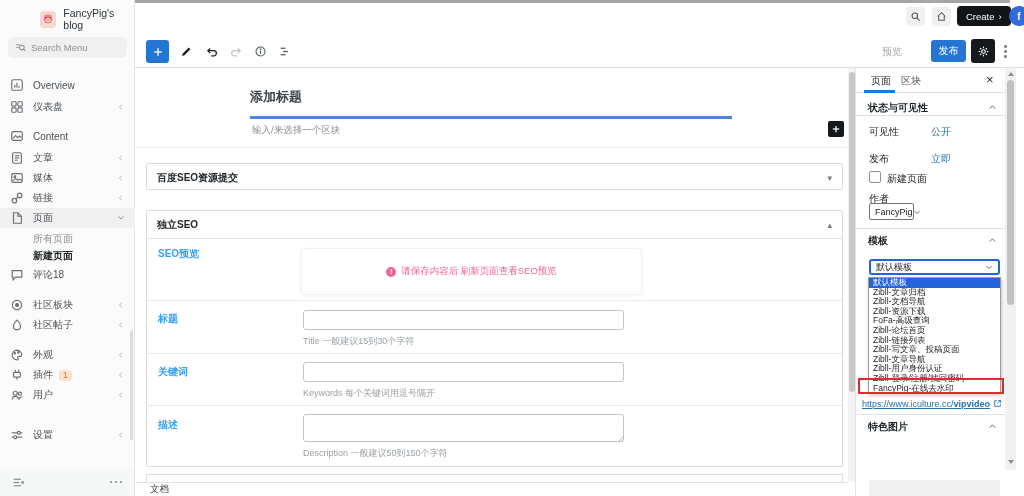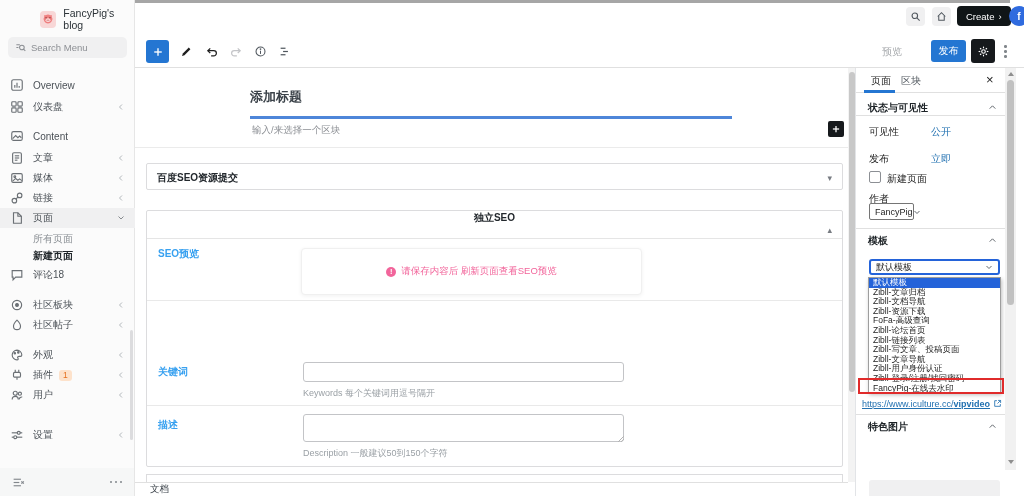--- a/index.html
+++ b/index.html
@@ -62,21 +62,21 @@
   .title-underline { position:absolute; left:115px; top:48px; width:482px; height:2.5px; background:#4e86d9; }
   .block-ph { position:absolute; left:117px; top:56px; font-size:9.5px; color:#8c8f94; }
   .block-add { position:absolute; left:693px; top:53px; width:16px; height:16px; background:#16191c; border-radius:2px;
     display:flex; align-items:center; justify-content:center; cursor:pointer; }
   .canvas-sep { position:absolute; left:0; top:79px; width:713px; height:1px; background:#ebebeb; }
   .metabox { position:absolute; left:11px; width:697px; background:#fff; border:1px solid #dcdcde; border-radius:2px; }
   .mb-head { height:27px; display:flex; align-items:center; padding:0 10px; font-size:10px; font-weight:bold; color:#23282d; cursor:pointer; }
   .mb-arrow { margin-left:auto; color:#787c82; font-size:9px; }
   .mb1 { top:95px; height:27px; }
   .mb2 { top:142px; height:257px; }
-  .mb2 .mb-head { border-bottom:1px solid #e5e5e5; height:28px;flex-direction:column; }
+  .mb2 .mb-head { border-bottom:1px solid #e5e5e5; height:28px; }
   .frow { position:absolute; left:0; width:695px; }
   .frow-border { border-bottom:1px solid #e9e9e9; }
   .flabel { position:absolute; left:11px; font-size:10px; font-weight:bold; color:#38a1f0; }
   .notice-card { position:absolute; left:154px; top:9px; width:341px; height:47px; background:#fff; border:1px solid #f0f0f0;
     border-radius:4px; box-shadow:0 1px 4px rgba(0,0,0,.06); display:flex; align-items:center; justify-content:center; gap:5px; }
   .notice-dot { width:10px; height:10px; border-radius:50%; background:#f2659b; color:#fff; font-size:7.5px; font-weight:bold;
     display:flex; align-items:center; justify-content:center; }
   .notice-txt { font-size:9.5px; color:#f2659b; }
   .finput { position:absolute; left:156px; width:321px; height:20px; border:1px solid #c3c4c7; border-radius:3px;
     background:#fff; font-size:10px; padding:0 6px; color:#1e1e1e; }
@@ -534,20 +534,25 @@
       </div>
 
       <div class="frow frow-border" style="top:28px; height:62px;">
         <span class="flabel" style="top:8px">SEO预览</span>
         <div class="notice-card">
           <span class="notice-dot">!</span>
           <span class="notice-txt">请保存内容后 刷新页面查看SEO预览</span>
         </div>
       </div>
 
+      <div class="frow frow-border" style="top:90px; height:53px;">
+        <span class="flabel" style="top:11px">标题</span>
+        <input class="finput" style="top: 9px;">
+        <span class="fhelp" style="top:34px">Title 一般建议15到30个字符</span>
+      </div>
 
       <div class="frow frow-border" style="top:143px; height:52px;">
         <span class="flabel" style="top:11px">关键词</span>
         <input class="finput" style="top: 8px;">
         <span class="fhelp" style="top:33px">Keywords 每个关键词用逗号隔开</span>
       </div>
 
       <div class="frow" style="top:195px; height:62px;">
         <span class="flabel" style="top:12px">描述</span>
         <textarea class="finput ftext" style="top: 8px;"></textarea>

